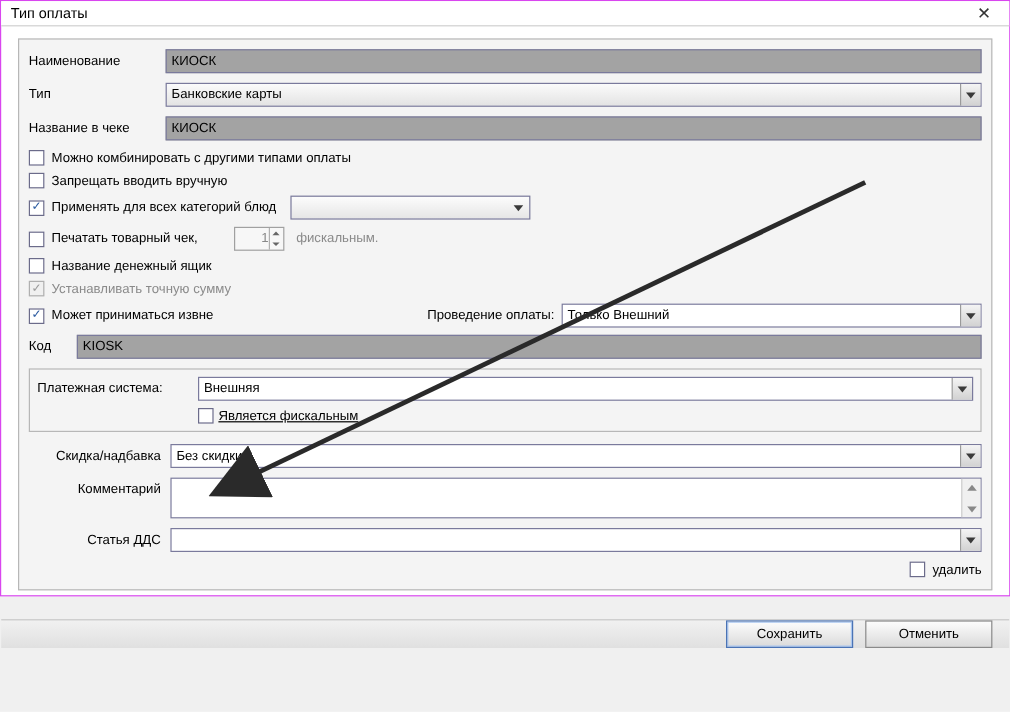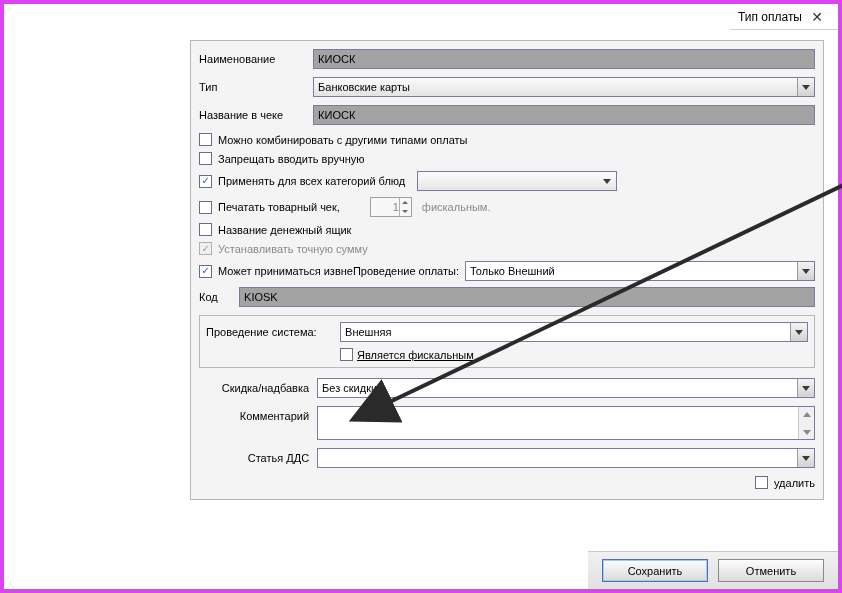--- a/index.html
+++ b/index.html
@@ -9,26 +9,25 @@
     font-size: 11px;
     background: #f0f0f0;
     color: #000;
     width: 842px;
     height: 593px;
     overflow: hidden;
     position: relative;
   }
   .window {
     width: 842px;
-    height: 593px;
-    background: #fff;
-    border: 4px solid #d946ef;
+    height: 497px;
+    background: #fff;
+    border: 1px solid #d946ef;
     display: flex;
     flex-direction: column;
-    align-items: flex-end;
   }
   .titlebar {
     height: 26px;
     display: flex;
     align-items: center;
     justify-content: space-between;
     padding: 0 6px 0 8px;
     border-bottom: 1px solid #d0d0d0;
     background: #fff;
   }
@@ -297,21 +296,21 @@
 
       <div class="row" style="margin-top:6px;">
         <div class="label-col" style="width:40px;">Код</div>
         <div class="field-col">
           <input type="text" class="textbox" value="KIOSK" style="">
         </div>
       </div>
 
       <div class="sub-panel">
         <div class="sub-row">
-          <div class="sub-label" style="text-align:left;">Проведение система:</div>
+          <div class="sub-label" style="text-align:left;">Платежная система:</div>
           <div style="flex:1;">
             <div class="select">
               <span>Внешняя</span>
               <span class="arrow"></span>
             </div>
           </div>
         </div>
         <div class="sub-row" style="padding-left:134px;">
           <span class="cb"></span>
           <span class="cb-label" style="padding-left:4px;">Является фискальным</span>

